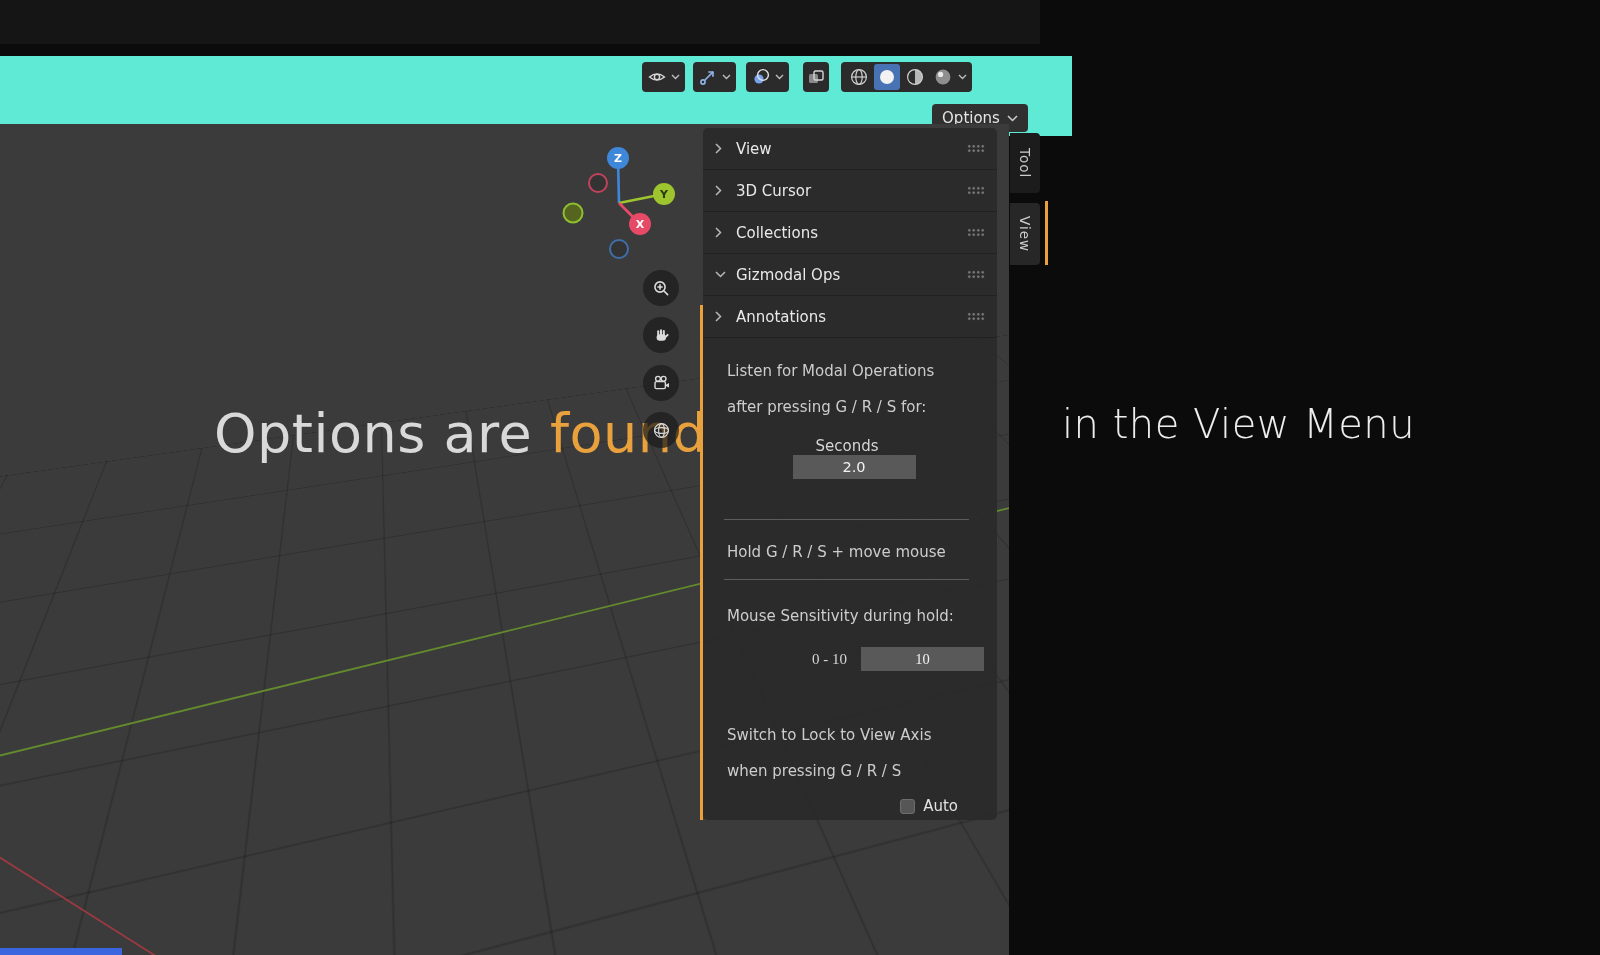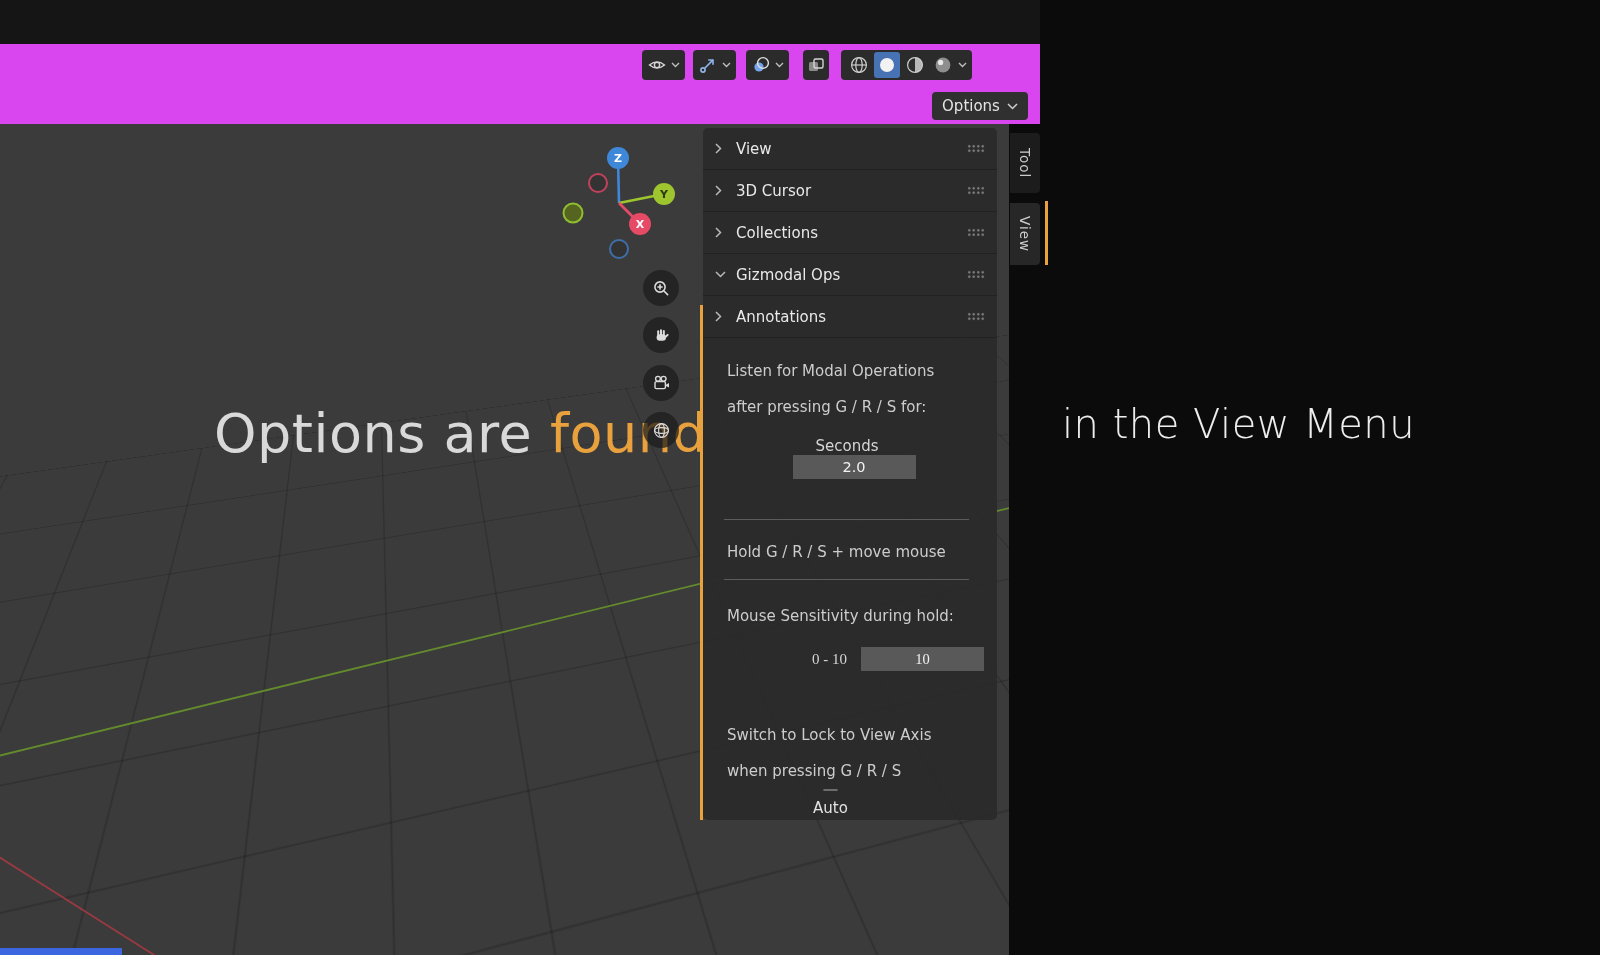--- a/index.html
+++ b/index.html
@@ -4,21 +4,21 @@
 <style>
   html,body { margin:0; padding:0; background:#000; }
   .screen {
     position:relative; width:1600px; height:955px; overflow:hidden;
     background:#0b0b0b;
     font-family:"DejaVu Sans","Liberation Sans",sans-serif;
     color:#e6e6e6;
   }
   
   .topstrip { position:absolute; left:0; top:0; width:1040px; height:44px; background:#151516; }
-  .header-area { position:absolute; left:0; top:44px; width:1040px; height:80px; background:#d946ef; }
+  .header-area { position:absolute; left:0; top:56px; width:1040px; height:80px; background:#5eead4;padding-left:32px; }
 
   .toolbar { position:absolute; left:642px; top:6px; height:30px; display:flex; align-items:center; }
   .tgroup {
     display:flex; align-items:center; justify-content:center; gap:4px;
     background:#2b2b2c; border-radius:4px; height:30px; padding:0 5px;
   }
   .tg2 { margin-left:8px; } .tg3 { margin-left:10px; } .tg4 { margin-left:14px; width:26px; padding:0; }
   .tg5 { margin-left:12px; gap:2px; }
   .islot { width:26px; height:26px; border-radius:3px; display:flex; align-items:center; justify-content:center; }
   .islot.selected { background:#4772b3; }
@@ -87,21 +87,21 @@
   .row-range { margin-top:17px;font-family:Liberation Serif, serif; }
   .field-label { flex:1; text-align:right; padding-right:14px; color:#d6d6d6; }
   .field {
     width:123px; height:24px; background:#595959; border-radius:0; color:#f2f2f2;
     display:flex; align-items:center; justify-content:center; font-size:14.5px;
   }
   hr.pdiv { border:none; border-top:1px solid #5c5c5c; margin-left:21px; width:245px; }
   .div1 { margin-top:40px; margin-bottom:18px; }
   .div2 { margin-top:13px; margin-bottom:22px; }
   .p-switch { margin-top:50px; }
-  .auto-row { display:flex; align-items:center; justify-content:flex-end; padding-right:39px; gap:8px; margin-top:10px; height:22px;flex-direction:column; }
+  .auto-row { display:flex; align-items:center; justify-content:flex-end; padding-right:39px; gap:8px; margin-top:10px; height:22px; }
   .checkbox { width:15px; height:15px; background:#565656; border:1px solid #6d6d6d; border-radius:3px; box-sizing:border-box; }
   .cblabel { color:#e2e2e2; font-size:15px; }
 
   .accent-line { position:absolute; left:700px; top:305px; width:3px; height:515px; background:#e8a13c; z-index:21; }
 
   
   .side-tab {
     position:absolute; left:1010px; width:30px; writing-mode:vertical-rl;
     display:flex; align-items:center; justify-content:center;
     font-size:13.5px; letter-spacing:1px; color:#cccccc;

